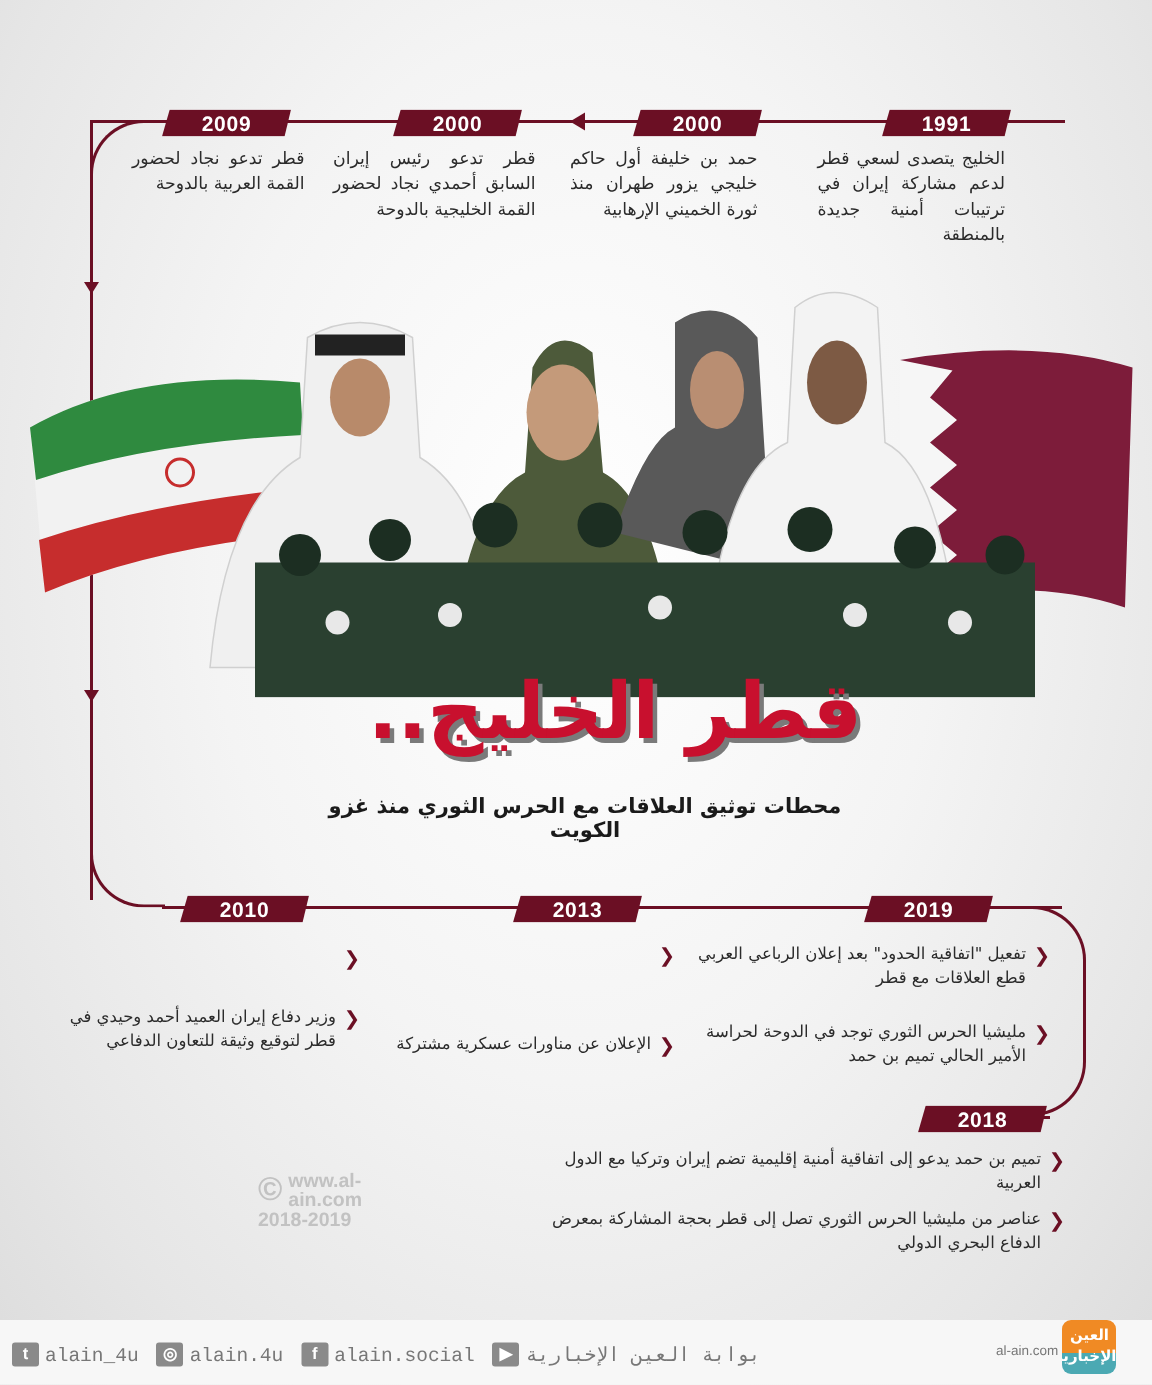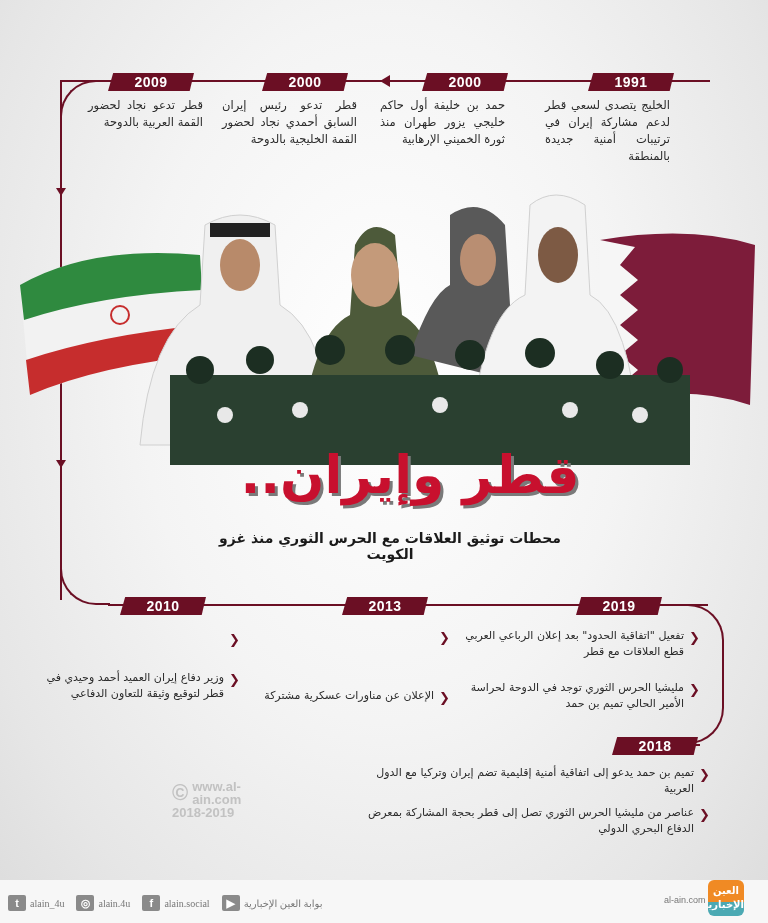--- a/index.html
+++ b/index.html
@@ -83,21 +83,21 @@
     color: #c2c2c2; font-family: "Liberation Sans", sans-serif;
     font-weight: bold; font-size: 13px; line-height: 13px;
   }
   .footer { position: absolute; left: 0; top: 880px; width: 768px; height: 43px; background: #f7f7f7; }
   .social { position: absolute; top: 895px; display: flex; align-items: center; gap: 4px; }
   .social .ico {
     width: 18px; height: 16px; background: #8a8a8a; border-radius: 2px;
     color: #fff; font-size: 11px; line-height: 16px; text-align: center; font-weight: bold;
     font-family: "Liberation Sans", sans-serif;
   }
-  .social .lbl { font-size: 10px; color: #777; font-family: Liberation Serif, serif; }
+  .social .lbl { font-size: 13px; color: #777; font-family: Liberation Mono, monospace; }
   .logo {
     position: absolute; left: 708px; top: 880px; width: 36px; height: 36px;
     border-radius: 6px; overflow: hidden;
     background: linear-gradient(#f08a24 0 62%, #4ba9b3 62% 100%);
     color: #fff; font-size: 10px; text-align: center; line-height: 14px; padding-top: 4px;
     direction: rtl; font-weight: bold;
   }
   .site { position: absolute; left: 664px; top: 895px; font-size: 9px; color: #777; font-family: "Liberation Sans", sans-serif; }
 </style>
 </head>
@@ -166,21 +166,21 @@
         <circle cx="215" cy="230" r="8"></circle>
           <circle cx="290" cy="225" r="8"></circle>
           <circle cx="430" cy="220" r="8"></circle>
         <circle cx="560" cy="225" r="8"></circle>
           <circle cx="630" cy="230" r="8"></circle>
       </g>
     </g>
   </svg>
 </div>
 
-<div class="title">قطر وإيران..</div>
+<div class="title">قطر الخليج..</div>
 <div class="subtitle">محطات توثيق العلاقات مع الحرس الثوري منذ غزو الكويت</div>
 
 <div class="line" style="left:108px; top:604px; width:600px; height:2px;"></div>
 <div class="abs" style="left:680px; top:604px; width:44px; height:140px; border-top:2px solid #6b0f24; border-right:2px solid #6b0f24; border-bottom:2px solid #6b0f24; border-top-right-radius:36px; border-bottom-right-radius:36px;"></div>
 <div class="line" style="left:620px; top:744px; width:80px; height:2px;"></div>
 
 <div class="year-tag" style="left:576px; top:597px; width:86px;">2019</div>
 <div class="year-tag" style="left:342px; top:597px; width:86px;">2013</div>
 <div class="year-tag" style="left:120px; top:597px; width:86px;">2010</div>
 <div class="year-tag" style="left:612px; top:737px; width:86px;">2018</div>

